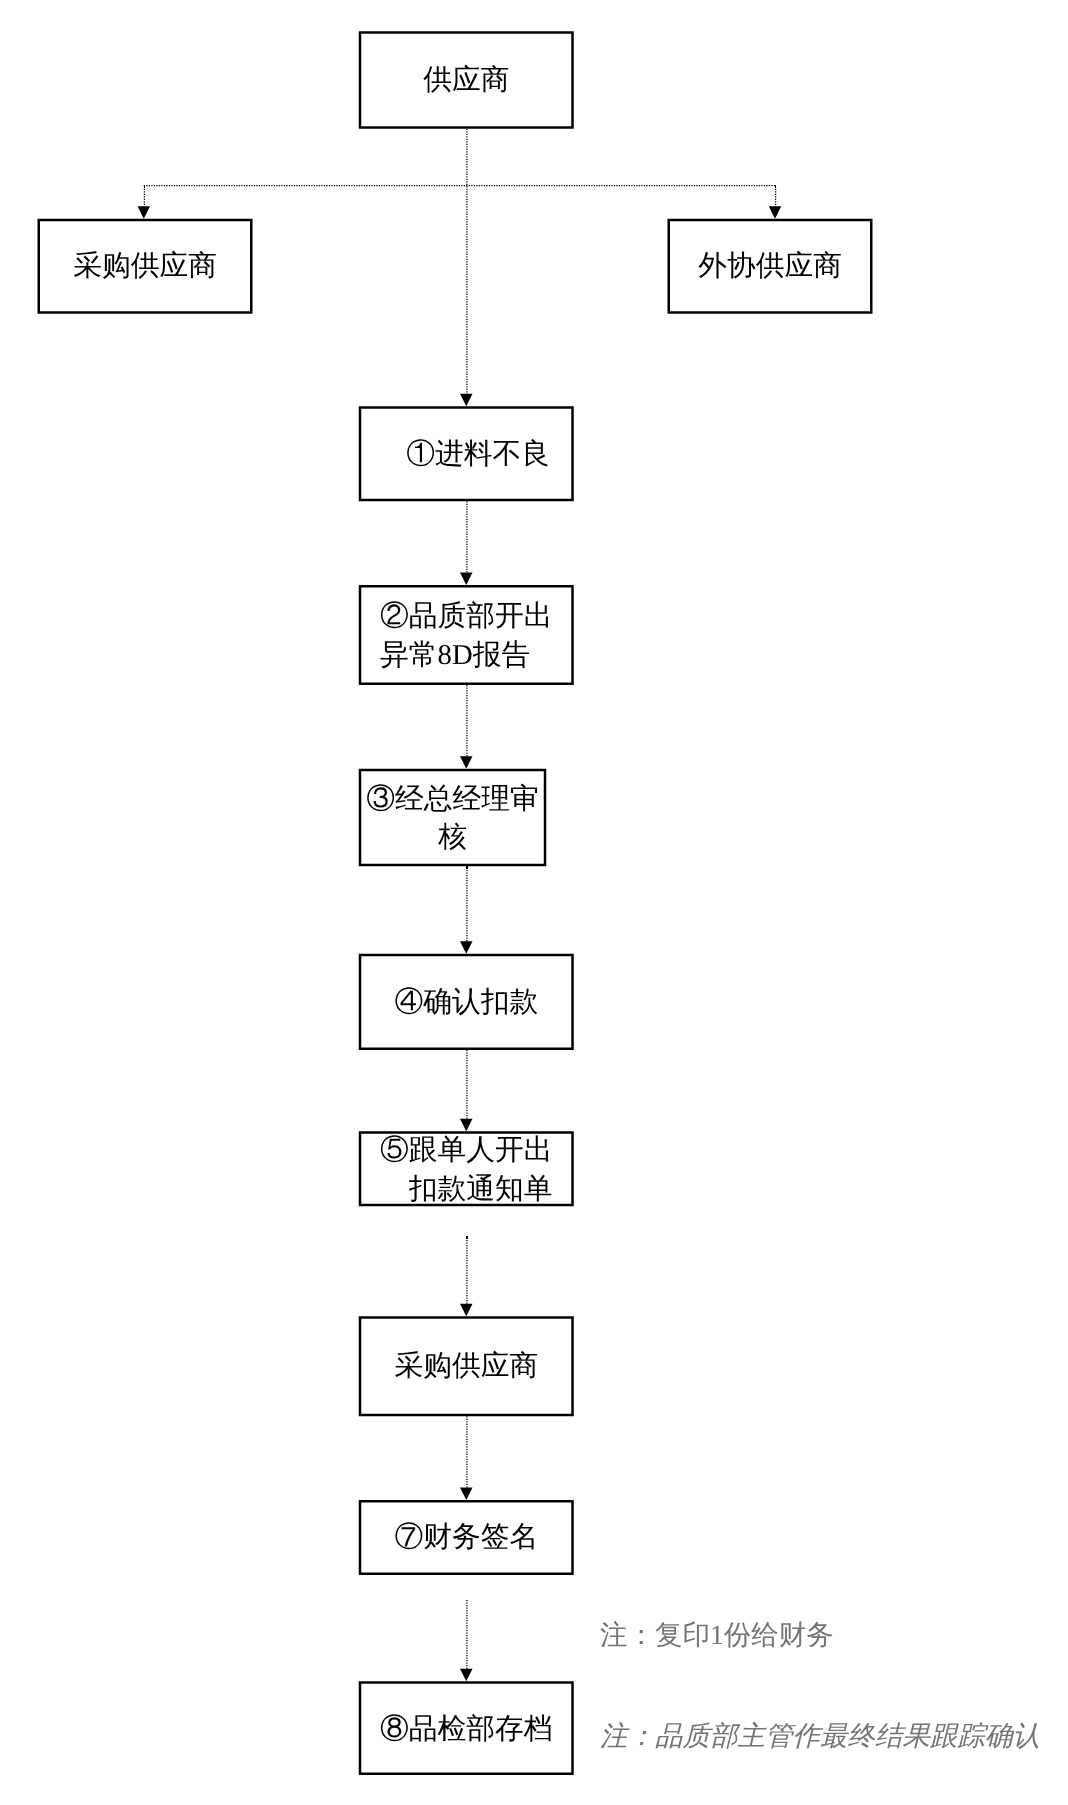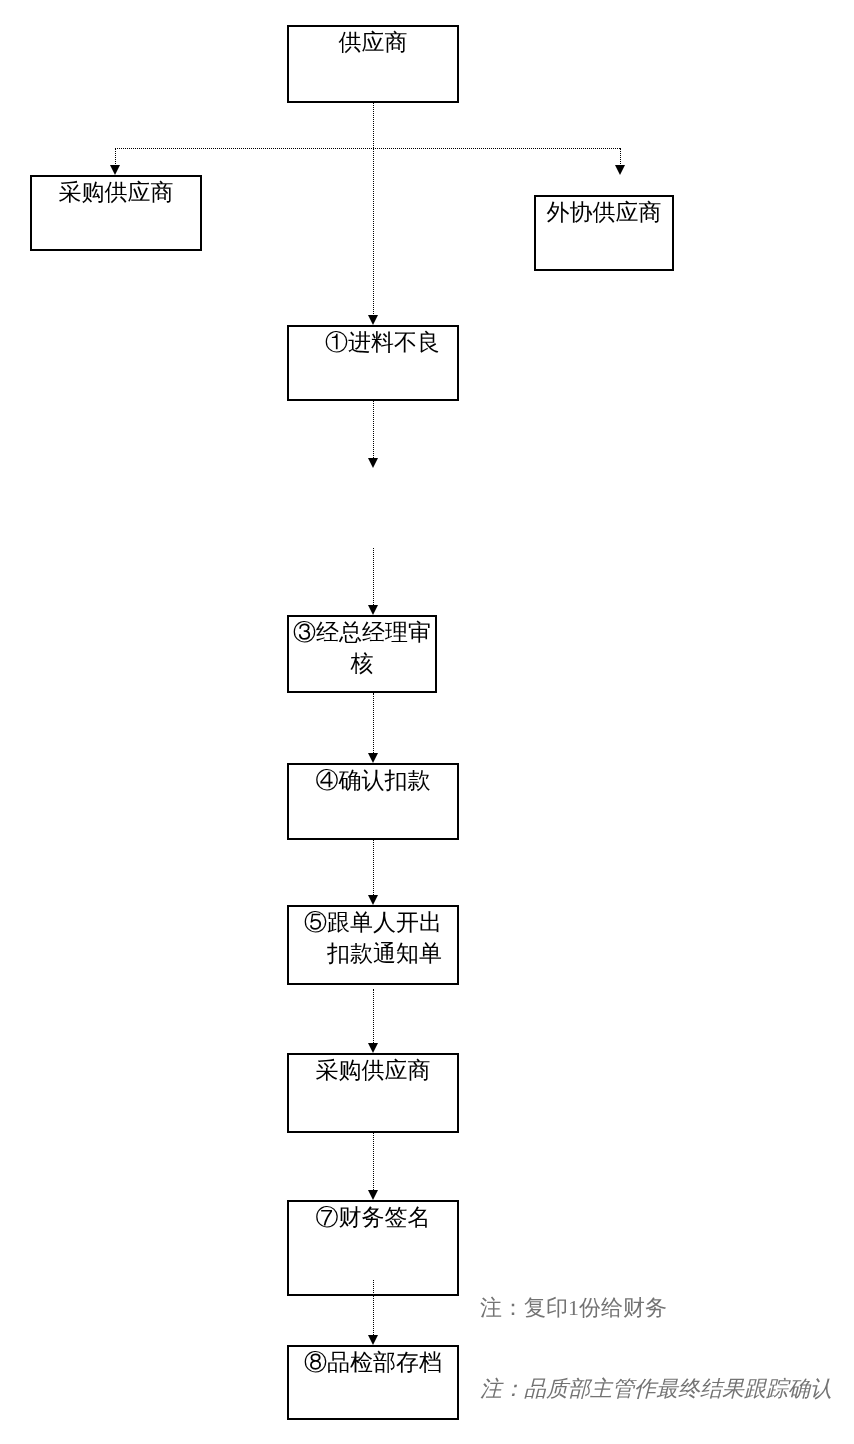--- a/index.html
+++ b/index.html
@@ -16,21 +16,21 @@
     font-family: "Liberation Serif", "DejaVu Serif", serif;
     margin: 0 auto;
     overflow: hidden;
   }
   .box {
     position: absolute;
     box-sizing: border-box;
     border: 2px solid #000;
     background: #fff;
     display: flex;
-    align-items: flex-start;
+    align-items: center;
     justify-content: center;
   }
   .box .lbl {
     font-size: 23px;
     line-height: 1.35;
     white-space: pre-wrap;
     text-align: center;
   }
   .box.multiline .lbl {
     text-align: left;
@@ -76,65 +76,69 @@
 
   <div class="vline" style="left:115px; top:148px; height:18px;"></div>
   <div class="arrow" style="left:110px; top:165px;"></div>
 
   <div class="vline" style="left:620px; top:148px; height:18px;"></div>
   <div class="arrow" style="left:615px; top:165px;"></div>
 
   <div class="box" style="left:30px; top:175px; width:172px; height:76px;">
     <span class="lbl">采购供应商</span>
   </div>
-  <div class="box" style="left:534px; top:175px; width:140px; height:76px;margin-top:20px;">
+  <div class="box" style="left:534px; top:175px; width:164px; height:76px;">
     <span class="lbl">外协供应商</span>
   </div>
 
   <div class="box" style="left:287px; top:325px; width:172px; height:76px;padding-left:19px;">
     <span class="lbl">①进料不良</span>
   </div>
 
   <div class="vline" style="left:373px; top:401px; height:57px;"></div>
   <div class="arrow" style="left:368px; top:458px;"></div>
 
+  <div class="box multiline" style="left:287px; top:468px; width:172px; height:80px;">
+    <span class="lbl">②品质部开出
+异常8D报告</span>
+  </div>
 
   <div class="vline" style="left:373px; top:548px; height:57px;"></div>
   <div class="arrow" style="left:368px; top:605px;"></div>
 
   <div class="box" style="left:287px; top:615px; width:150px; height:78px;">
     <span class="lbl">③经总经理审核</span>
   </div>
 
   <div class="vline" style="left:373px; top:693px; height:60px;"></div>
   <div class="arrow" style="left:368px; top:753px;"></div>
 
   <div class="box" style="left:287px; top:763px; width:172px; height:77px;">
     <span class="lbl">④确认扣款</span>
   </div>
 
   <div class="vline" style="left:373px; top:840px; height:55px;"></div>
   <div class="arrow" style="left:368px; top:895px;"></div>
 
-  <div class="box multiline" style="left:287px; top:905px; width:172px; height:80px;">
+  <div class="box multiline" style="left:287px; top:905px; width:172px; height:60px;">
     <span class="lbl">⑤跟单人开出
 　扣款通知单</span>
   </div>
 
   <div class="vline" style="left:373px; top:989px; height:54px;"></div>
   <div class="arrow" style="left:368px; top:1043px;"></div>
 
   <div class="box" style="left:287px; top:1053px; width:172px; height:80px;">
     <span class="lbl">采购供应商</span>
   </div>
 
   <div class="vline" style="left:373px; top:1133px; height:57px;"></div>
   <div class="arrow" style="left:368px; top:1190px;"></div>
 
-  <div class="box" style="left:287px; top:1200px; width:172px; height:96px;">
+  <div class="box" style="left:287px; top:1200px; width:172px; height:60px;">
     <span class="lbl">⑦财务签名</span>
   </div>
 
   <div class="vline" style="left:373px; top:1280px; height:55px;"></div>
   <div class="arrow" style="left:368px; top:1335px;"></div>
 
   <div class="box" style="left:287px; top:1345px; width:172px; height:75px;">
     <span class="lbl">⑧品检部存档</span>
   </div>
 

